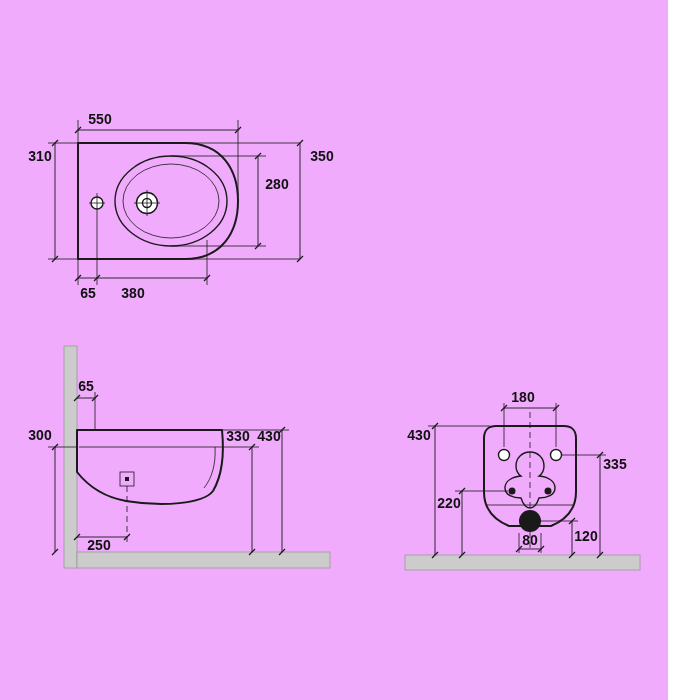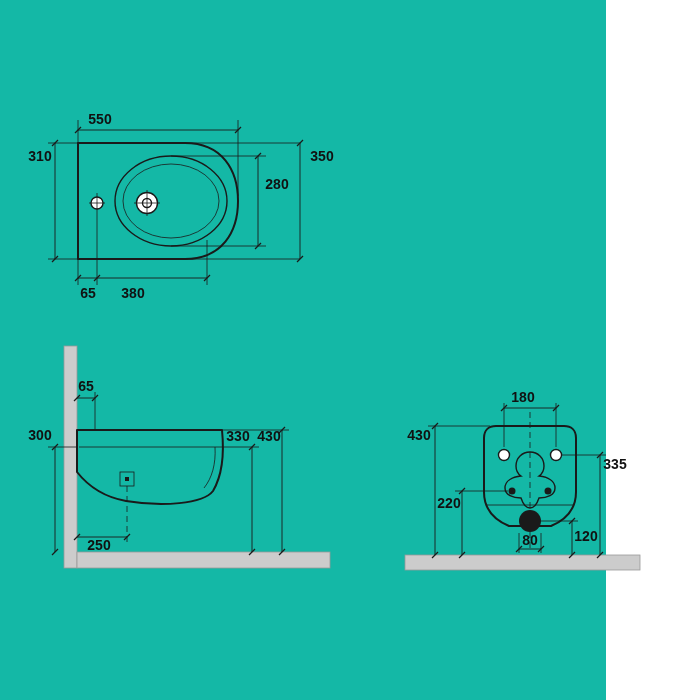--- a/index.html
+++ b/index.html
@@ -1,16 +1,16 @@
 <!DOCTYPE html>
 <html><head>
 <meta charset="utf-8">
 <style>
   html,body{margin:0;padding:0;background:#ffffff;}
-  .canvas{width:606px;height:700px;position:relative;background:#14b8a6;font-family:"Liberation Sans",sans-serif;}
+  .canvas{width:668px;height:700px;position:relative;background:#f0abfc;font-family:"Liberation Sans",sans-serif;}
   svg{display:block;}
   svg text{font-family:"Liberation Sans",sans-serif;font-weight:bold;font-size:14px;fill:#111111;}
   .outline{fill:none;stroke:#1a1a1a;stroke-width:2;stroke-linejoin:round;}
   .mid{fill:none;stroke:#1a1a1a;stroke-width:1.4;}
   .thin{fill:none;stroke:#1a1a1a;stroke-width:0.8;}
   .dim{fill:none;stroke:#1a1a1a;stroke-width:0.9;}
   .tick{stroke:#1a1a1a;stroke-width:1.2;}
   .dash{stroke-dasharray:6 4;}
   .hole{fill:#ffffff;stroke:#1a1a1a;stroke-width:1.4;}
   .dot{fill:#1a1a1a;stroke:none;}

